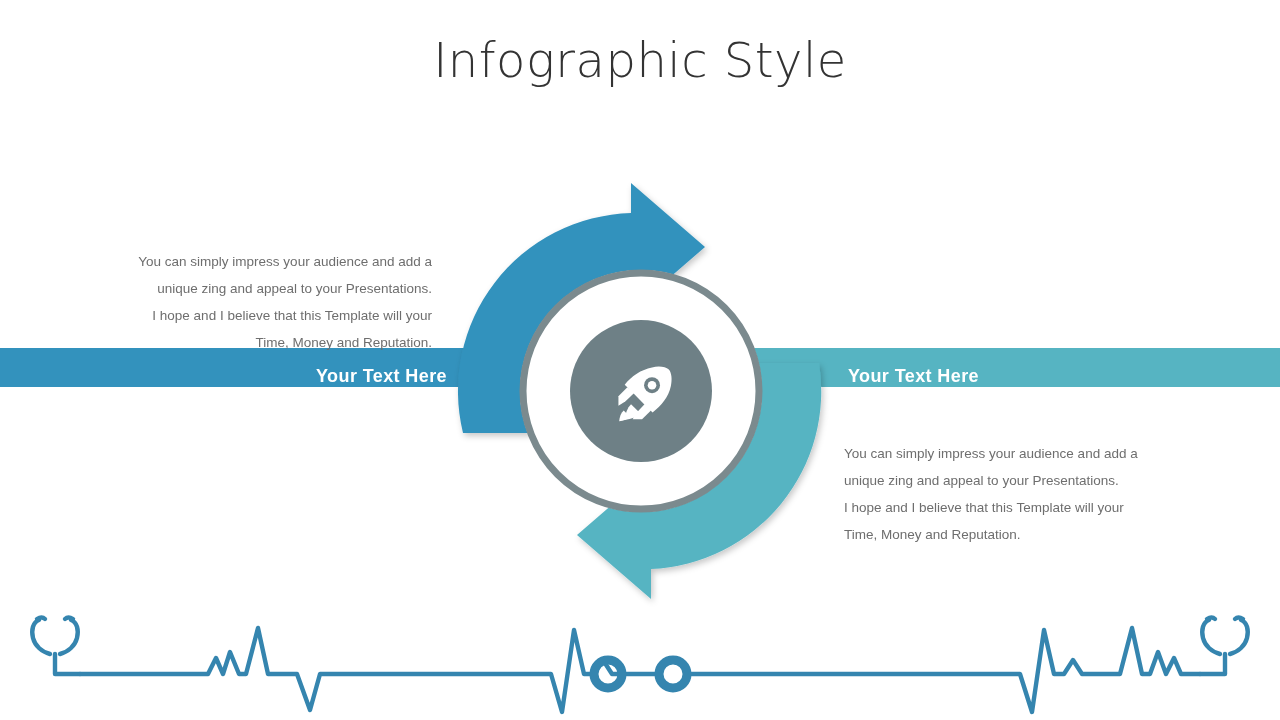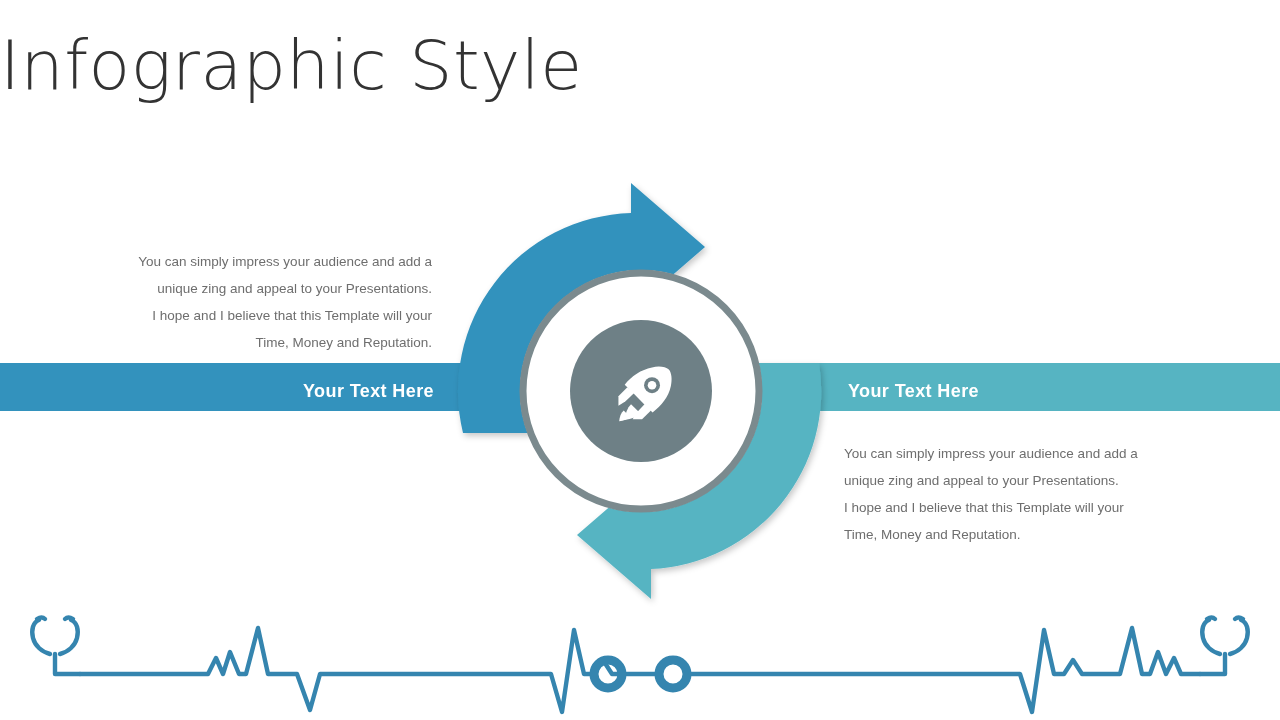--- a/index.html
+++ b/index.html
@@ -16,36 +16,38 @@
     width: 1280px;
     height: 720px;
     background: #ffffff;
     overflow: hidden;
   }
 
   
   #page-title {
     position: absolute;
     left: 0;
-    top: 26px;
+    top: 32px;
     width: 1280px;
+    text-align: center;
     font-family: "DejaVu Sans", "Liberation Sans", sans-serif;
     font-weight: 300;
-    font-size: 68px;
+    font-size: 48px;
     letter-spacing: 0.5px;
     color: #333333;
     line-height: 1.18;
     white-space: nowrap;
   }
 
   
   .band {
     position: absolute;
-    top: 363px;
-    height: 48px;
+    top: 348px;
+    height: 39px;
+    padding-left: 13px;
   }
   #band-left {
     left: 0;
     width: 530px;
   }
   #band-right {
     left: 752px;
     width: 528px;
   }
   .band-label {

